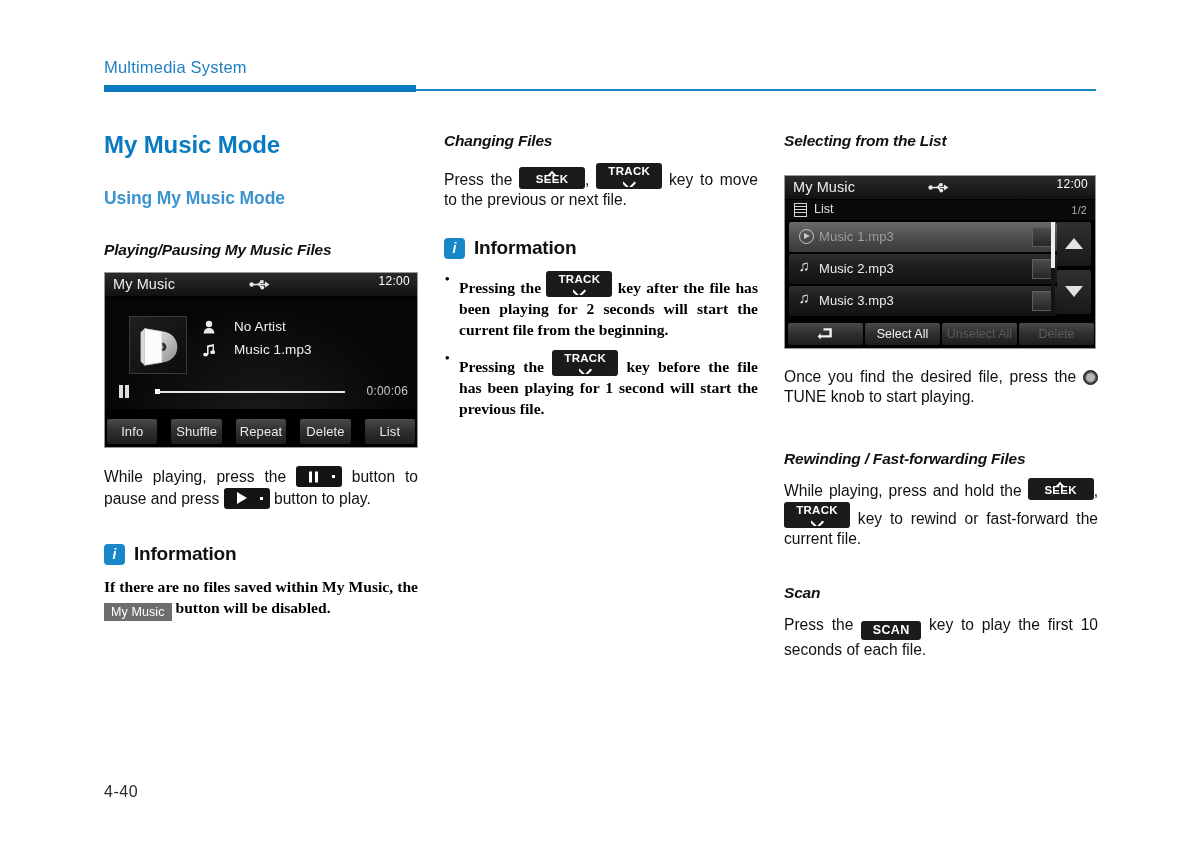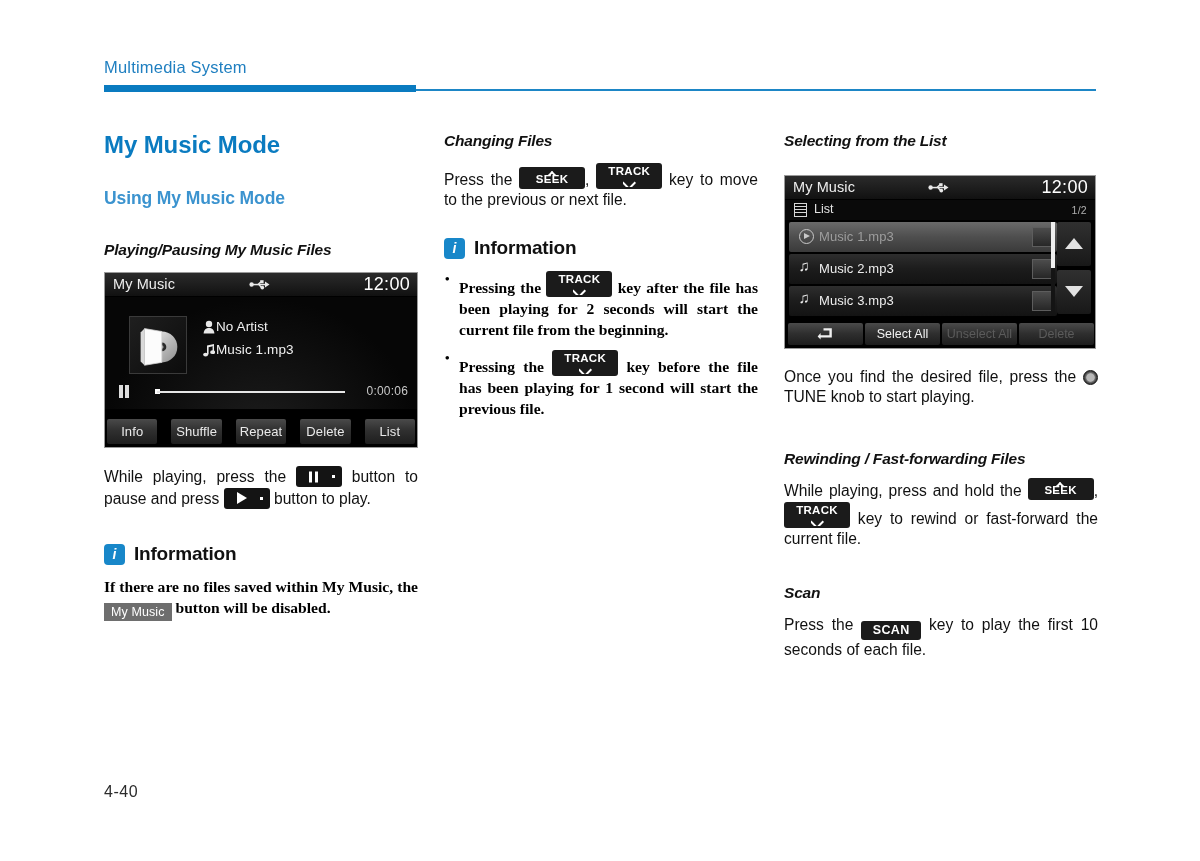--- a/index.html
+++ b/index.html
@@ -312,21 +312,21 @@
     left: 8px;
     top: 3px;
     font-size: 14.5px;
     letter-spacing: .1px;
     color: #eee;
   }
   .hu-top .hu-clock {
     position: absolute;
     right: 7px;
     top: 1px;
-    font-size: 18px;
+    font-size: 12px;
     letter-spacing: .3px;
     color: #fff;
   }
   .usb-icon {
     position: absolute;
     left: 50%;
     top: 6px;
     margin-left: -12px;
     width: 24px;
     height: 11px;
@@ -364,21 +364,21 @@
     box-sizing: border-box;
   }
   .meta {
     position: absolute;
     left: 98px;
     top: 22px;
   }
   .meta-row {
     display: flex;
     align-items: center;
-    gap: 1px;
+    gap: 19px;
     margin-bottom: 8px;
     font-size: 13.5px;
     color: #f0f0f0;
     letter-spacing: .1px;
   }
   .progress-row {
     position: absolute;
     left: 0;
     right: 0;
     bottom: 10px;

